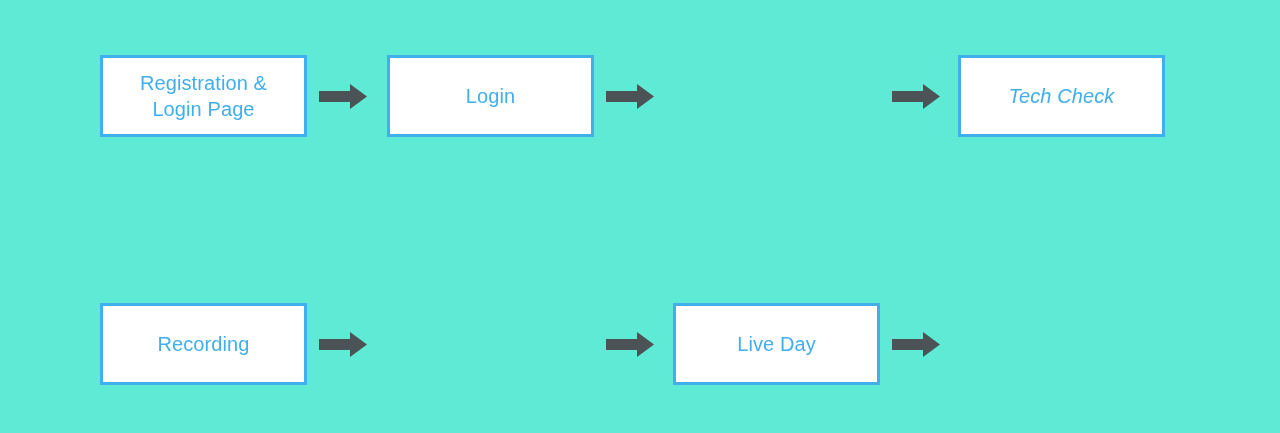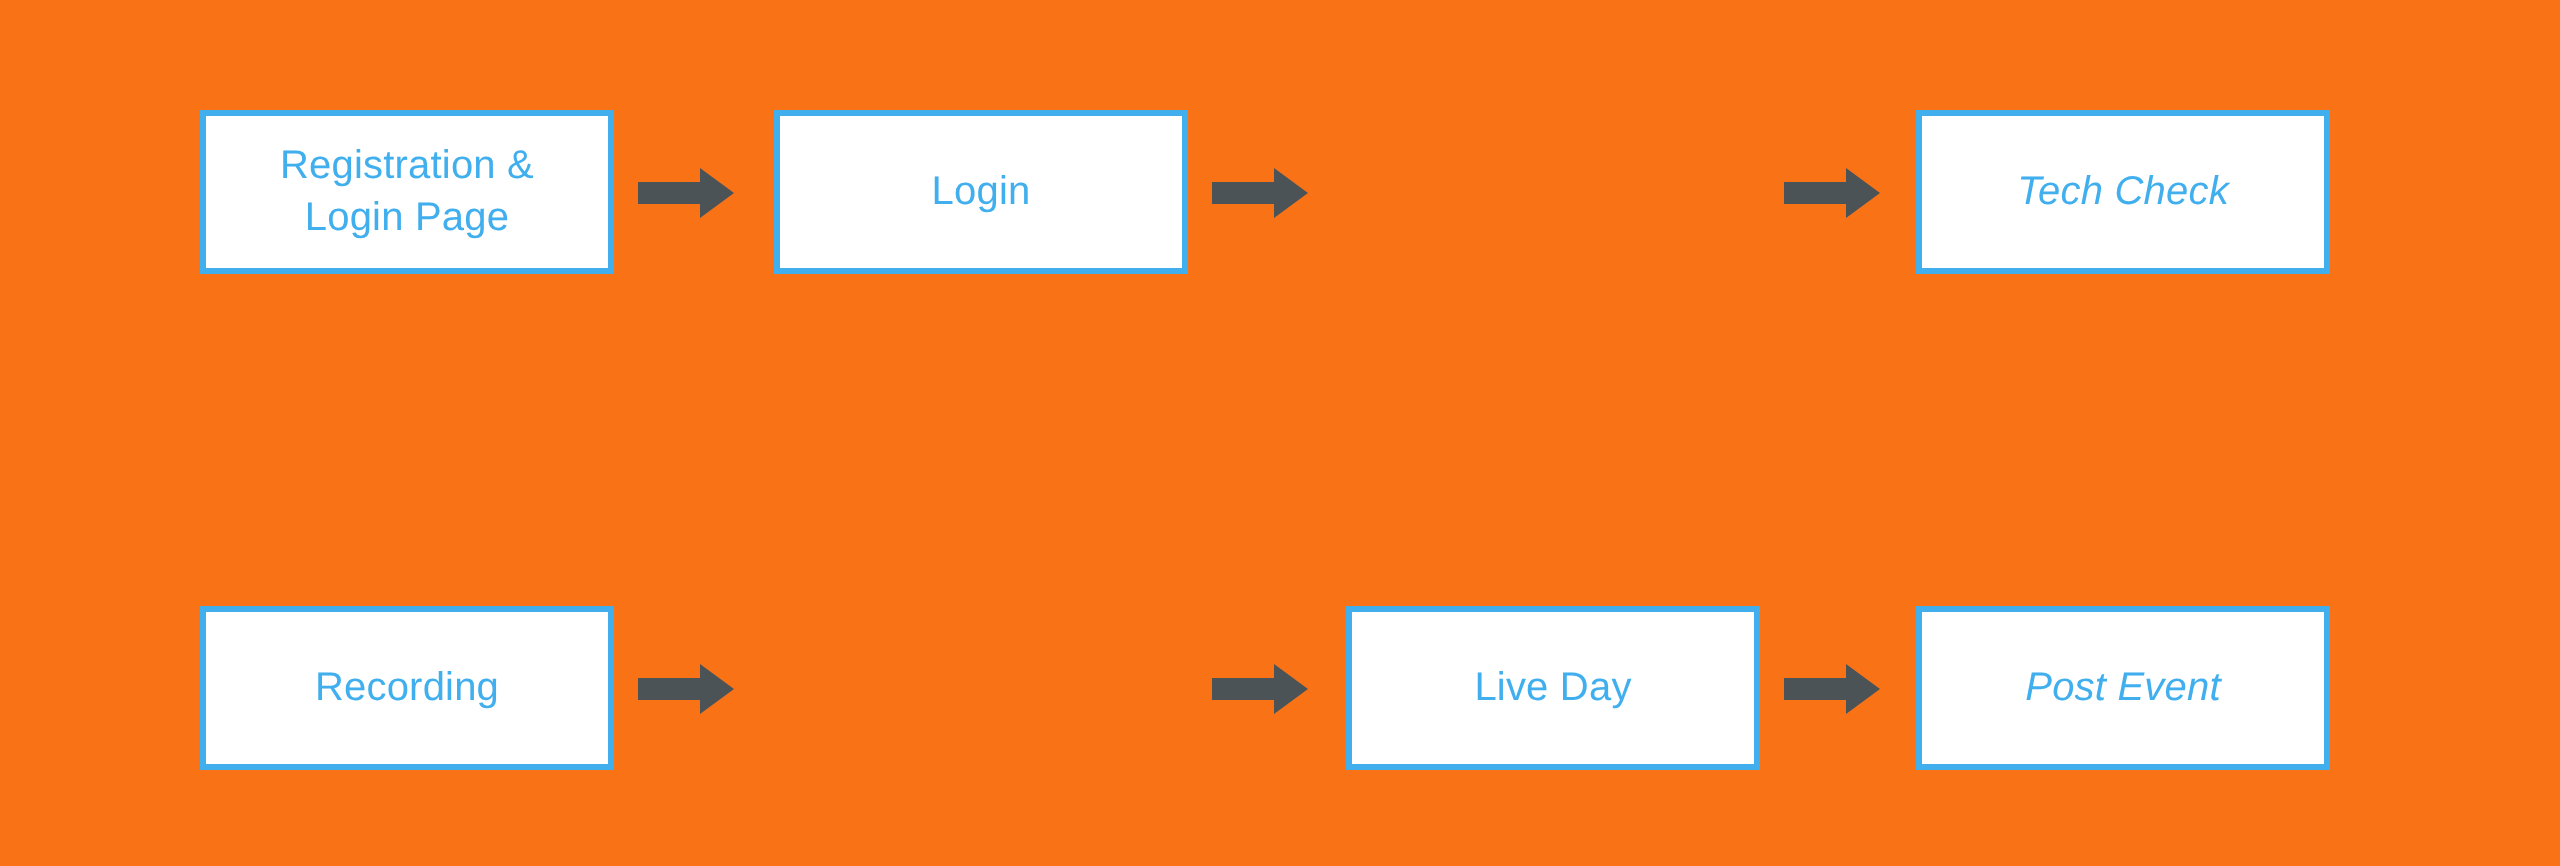--- a/index.html
+++ b/index.html
@@ -12,21 +12,21 @@
     height: 433px;
     font-family: "Liberation Sans", sans-serif;
     overflow: hidden;
     position: relative;
   }
 
   #flow-canvas {
     position: relative;
     width: 1280px;
     height: 433px;
-    background: #f97316;
+    background: #5eead4;
   }
 
   .flow-row {
     position: absolute;
     left: 0;
     width: 1280px;
     height: 82px;
     display: flex;
     align-items: center;
   }
@@ -145,19 +145,16 @@
     <div class="flow-node node-pos-2">
       <span class="node-label">Live Day</span>
     </div>
 
     <span class="flow-arrow arrow-pos-2">
       <svg viewBox="0 0 48 25" xmlns="http://www.w3.org/2000/svg" aria-hidden="true">
         <path d="M0 7 L31 7 L31 0 L48 12.5 L31 25 L31 18 L0 18 Z" fill="#4b5356"></path>
       </svg>
     </span>
 
-    <div class="flow-node node-pos-3">
-      <span class="node-label">Post Event</span>
-    </div>
 
   </div>
 
 </div>
 
 </body></html>

